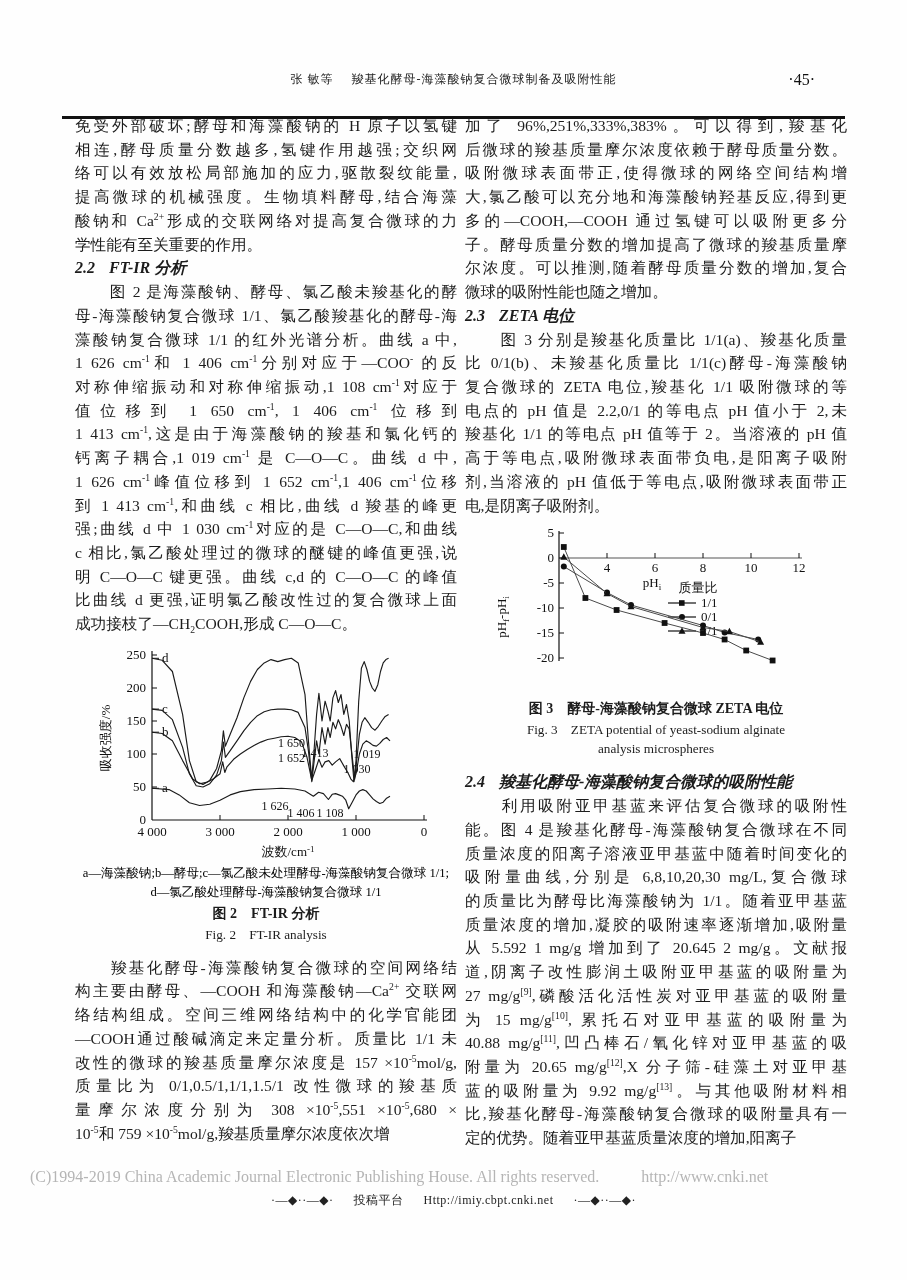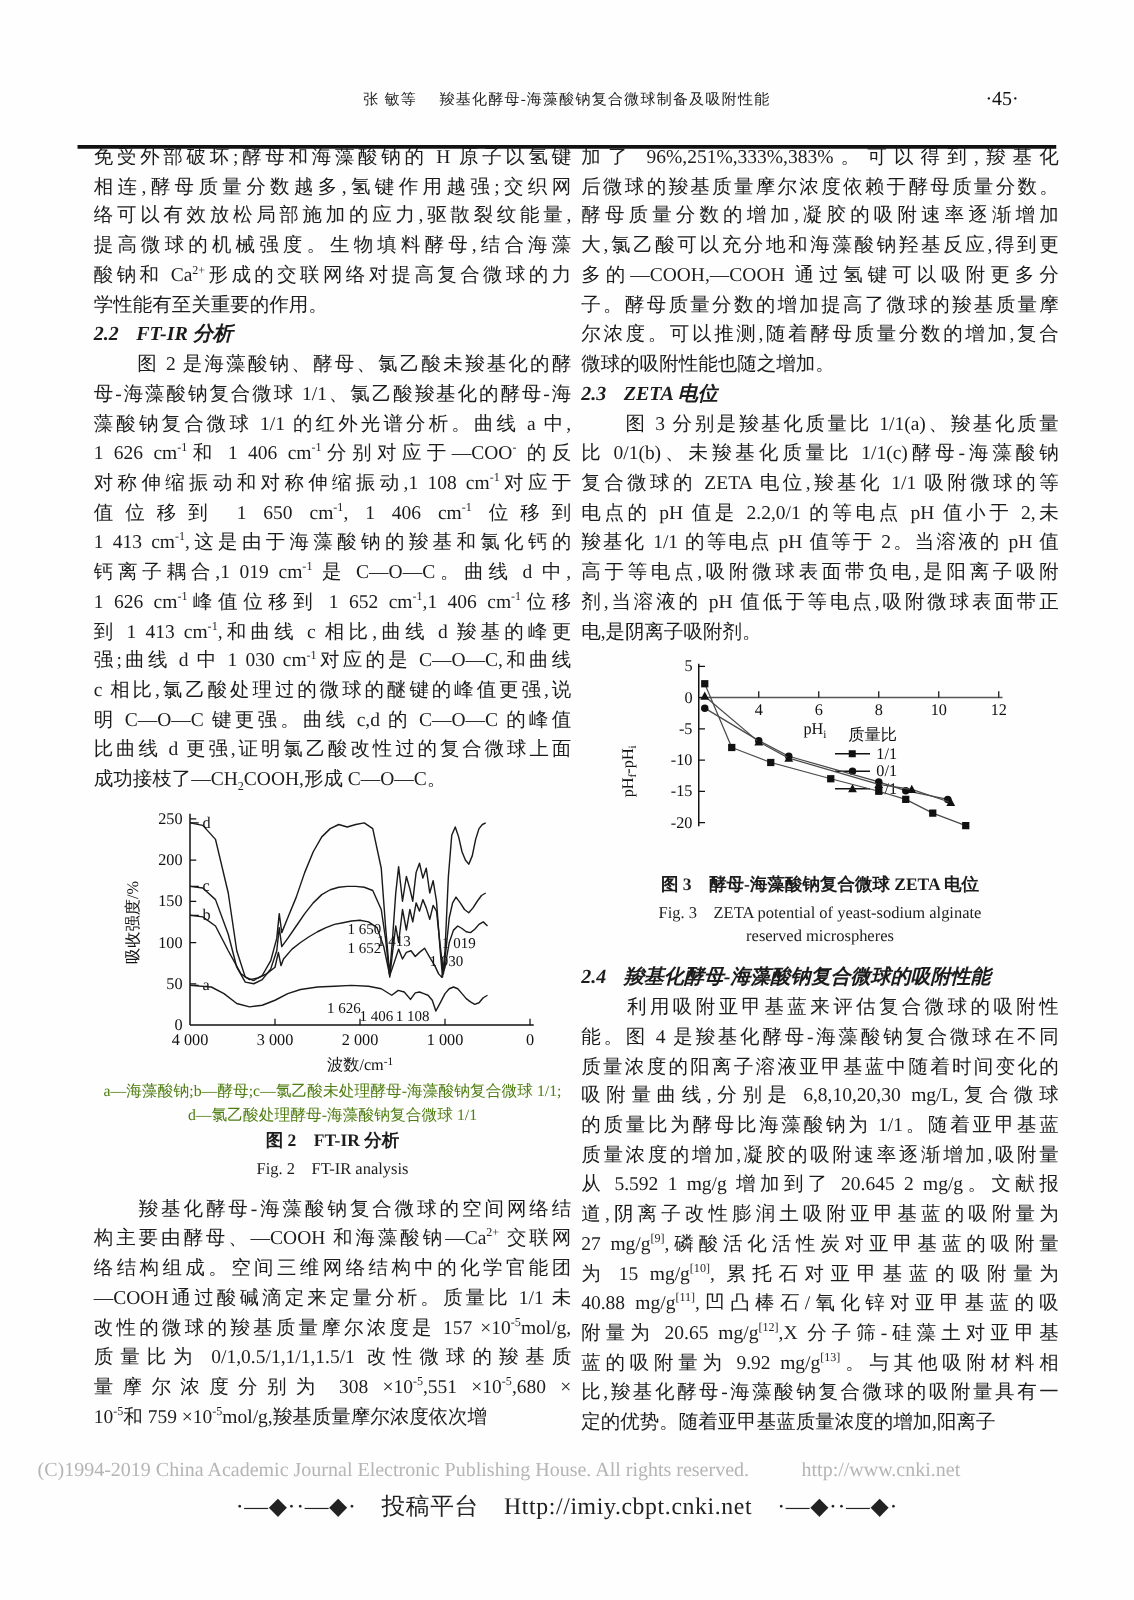--- a/index.html
+++ b/index.html
@@ -18,29 +18,29 @@
          text-justify:inter-character;}
   .tlast{text-align-last:left;}
   sup{font-size:0.62em;line-height:0;vertical-align:super;}
   sub{font-size:0.62em;line-height:0;vertical-align:sub;}
   .sec-head{font-weight:bold;font-size:16px;line-height:24px;font-style:italic;}
   .sec-head .sec-num{margin-right:14px;}
   .figure{text-align:center;}
   .figure svg{display:block;margin:0 auto;}
   .fig2-block{margin-top:4px;}
   .fig3-block{margin-top:8px;}
-  .fig-legend{font-size:12.6px;line-height:19px;text-align:center;color:#4d7c0f;}
+  .fig-legend{font-size:12.6px;line-height:19px;text-align:center;color:#000000;}
   .fig-cap-zh{font-size:14px;font-weight:bold;text-align:center;line-height:22px;margin-top:1px;}
   .fig-cap-en{font-size:13.2px;text-align:center;line-height:19px;}
   .p-after-fig{margin-top:12px;}
   .sec-after-fig{margin-top:12px;}
   .axis-txt{font-family:"Liberation Serif","DejaVu Serif",serif;font-size:13px;fill:#111;}
   .axis-small{font-family:"Liberation Serif","DejaVu Serif",serif;font-size:12px;fill:#111;}
   .footer-line{position:absolute;top:1192px;left:0;width:907px;text-align:center;
-       font-size:19px;color:#222;letter-spacing:0.5px;}
+       font-size:12px;color:#222;letter-spacing:0.5px;}
   .footer-line span{margin:0 10px;}
   .copyright{position:absolute;top:1168px;left:30px;font-size:16px;color:#b5b5b5;}
   .copyright .cnki{margin-left:42px;}
 </style>
 </head>
 <body>
 
 <div class="page">
 
   <div class="running-head">
@@ -153,21 +153,21 @@
         <div class="tline">质量比为 0/1,0.5/1,1/1,1.5/1 改性微球的羧基质</div>
         <div class="tline">量摩尔浓度分别为 308 ×10<sup>-5</sup>,551 ×10<sup>-5</sup>,680 ×</div>
         <div class="tline tlast">10<sup>-5</sup>和 759 ×10<sup>-5</sup>mol/g,羧基质量摩尔浓度依次增</div>
       </div>
   </div>
 
   <div class="col col-right">
     <div class="para">
         <div class="tline">加了 96%,251%,333%,383%。可以得到,羧基化</div>
         <div class="tline">后微球的羧基质量摩尔浓度依赖于酵母质量分数。</div>
-        <div class="tline">酵母质量分数的增加,凝胶的吸附速率逐渐增加</div>
+        <div class="tline">吸附微球表面带正,使得微球的网络空间结构增</div>
         <div class="tline">大,氯乙酸可以充分地和海藻酸钠羟基反应,得到更</div>
         <div class="tline">多的—COOH,—COOH 通过氢键可以吸附更多分</div>
         <div class="tline">子。酵母质量分数的增加提高了微球的羧基质量摩</div>
         <div class="tline">尔浓度。可以推测,随着酵母质量分数的增加,复合</div>
         <div class="tline tlast">微球的吸附性能也随之增加。</div>
       </div>
 
     <div class="sec-head">
       <span class="sec-num">2.3</span><span class="sec-title">ZETA 电位</span>
     </div>
@@ -249,21 +249,21 @@
             <path d="M79.80000000000001 28.2 L83.30000000000001 34.8 L76.30000000000001 34.8 Z" fill="#111"></path>
             <path d="M123 64.7 L126.5 71.3 L119.5 71.3 Z" fill="#111"></path>
             <path d="M147 77.7 L150.5 84.3 L143.5 84.3 Z" fill="#111"></path>
             <path d="M219 98.7 L222.5 105.3 L215.5 105.3 Z" fill="#111"></path>
             <path d="M245.39999999999998 102.7 L248.89999999999998 109.3 L241.89999999999998 109.3 Z" fill="#111"></path>
             <path d="M276.6 113.2 L280.1 119.8 L273.1 119.8 Z" fill="#111"></path>
           </g>
       </svg>
       <div class="fig-cap-zh">图 3　酵母-海藻酸钠复合微球 ZETA 电位</div>
       <div class="fig-cap-en">Fig. 3　ZETA potential of yeast-sodium alginate</div>
-      <div class="fig-cap-en">reserved microspheres</div>
+      <div class="fig-cap-en">analysis microspheres</div>
     </div>
 
     <div class="sec-head sec-after-fig">
       <span class="sec-num">2.4</span><span class="sec-title">羧基化酵母-海藻酸钠复合微球的吸附性能</span>
     </div>
 
     <div class="para">
         <div class="tline">　　利用吸附亚甲基蓝来评估复合微球的吸附性</div>
         <div class="tline">能。图 4 是羧基化酵母-海藻酸钠复合微球在不同</div>
         <div class="tline">质量浓度的阳离子溶液亚甲基蓝中随着时间变化的</div>

